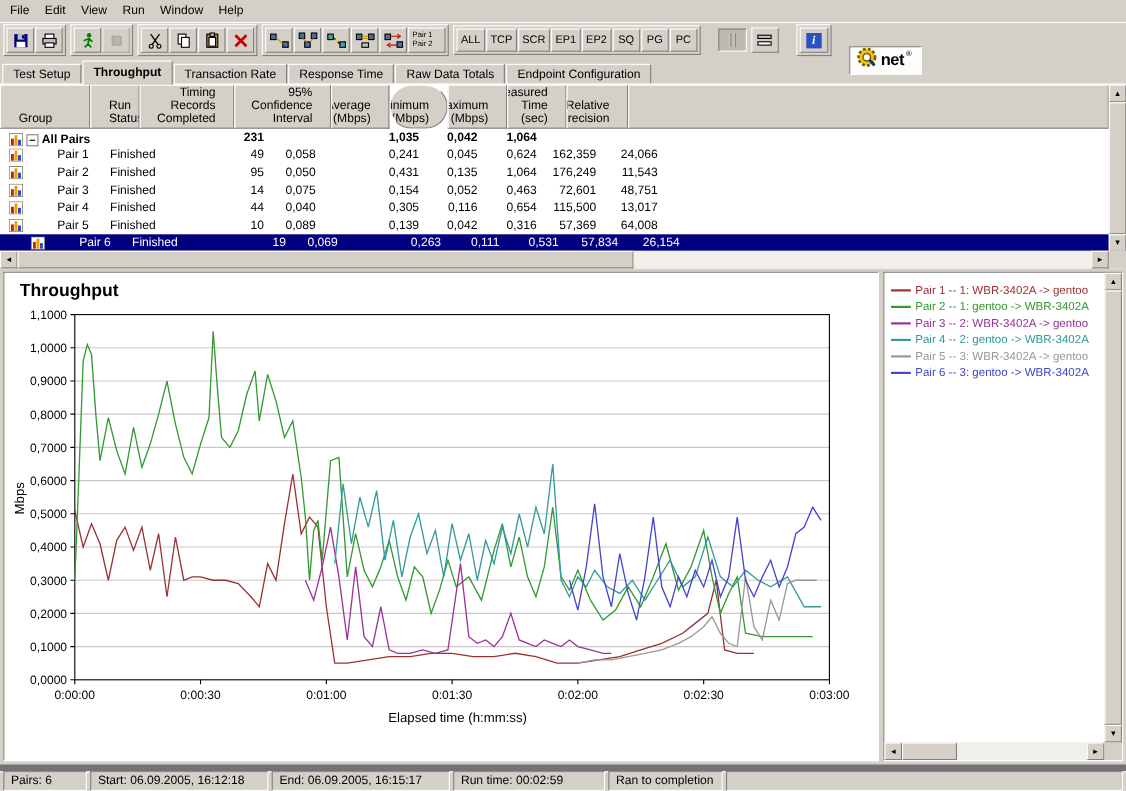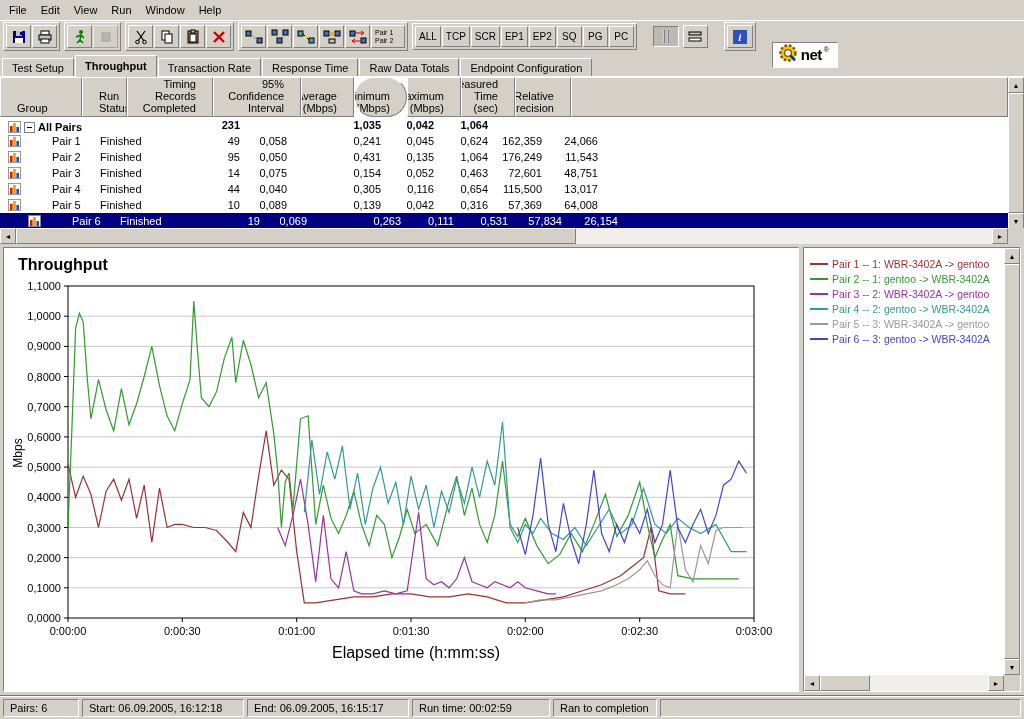--- a/index.html
+++ b/index.html
@@ -63,34 +63,34 @@
   .hscroll .sb-thumb { width:560px; }
   .sb-corner { position:absolute; right:0; bottom:0; width:16px; height:16px; background:#d4d0c8; }
 
   
   .lower { flex:1; display:flex; padding:3px; gap:4px; overflow:hidden; }
   .chart-pane { flex:1; background:#ffffff; border:1px solid; border-color:#808080 #ffffff #ffffff #808080; position:relative; overflow:hidden; }
   .chart-title { font-size:16px; font-weight:bold; padding:8px 0 0 14px; }
   .chart-svg-wrap { margin-top:2px; }
   svg text { font-family:"Liberation Sans", sans-serif; fill:#000; }
   .ylabel { position:absolute; left:-16px; top:198px; width:60px; text-align:center; transform:rotate(-90deg); font-size:12px; }
-  .xlabel { text-align:center; font-size:16px; margin-top:0px; padding-left:30px; }
+  .xlabel { text-align:center; font-size:12px; margin-top:0px; padding-left:30px; }
 
   .legend-pane { width:218px; flex:none; background:#ffffff; border:1px solid; border-color:#808080 #ffffff #ffffff #808080; position:relative; overflow:hidden; }
   .legend-title { text-align:center; font-weight:bold; font-size:12px; padding-top:4px; }
   .legend-entries { padding:8px 20px 0 6px; }
   .legend-entry { display:flex; align-items:center; height:15px; font-size:10.5px; white-space:nowrap; overflow:hidden; }
   .legend-line { width:18px; height:2px; margin-right:4px; flex:none; }
   .legend-vscroll { position:absolute; right:0; top:0; bottom:16px; width:16px; display:flex; flex-direction:column; background:#f0efe9; }
   .legend-vscroll .sb-thumb { flex:1; }
   .legend-hscroll { position:absolute; left:0; bottom:0; right:16px; height:16px; display:flex; background:#f0efe9; }
   .legend-hscroll .sb-thumb { width:50px; }
 
   
-  .statusbar { height:24px; flex:none; display:flex; align-items:center; gap:3px; padding:2px 3px; border-top:1px solid #737373; box-shadow:inset 0 1px 0 #ffffff; }
+  .statusbar { height:24px; flex:none; display:flex; align-items:center; gap:3px; padding:2px 3px; border-top:6px solid #737373; box-shadow:inset 0 1px 0 #ffffff; }
   .status-panel { height:18px; border:1px solid; border-color:#808080 #ffffff #ffffff #808080; padding:2px 6px; white-space:nowrap; overflow:hidden; }
   .status-fill { flex:1; height:18px; border:1px solid; border-color:#808080 #ffffff #ffffff #808080; }
 </style>
 </head>
 <body>
 
 <div class="app">
 
   <div class="menubar">
       <div class="menu-item">File</div>

